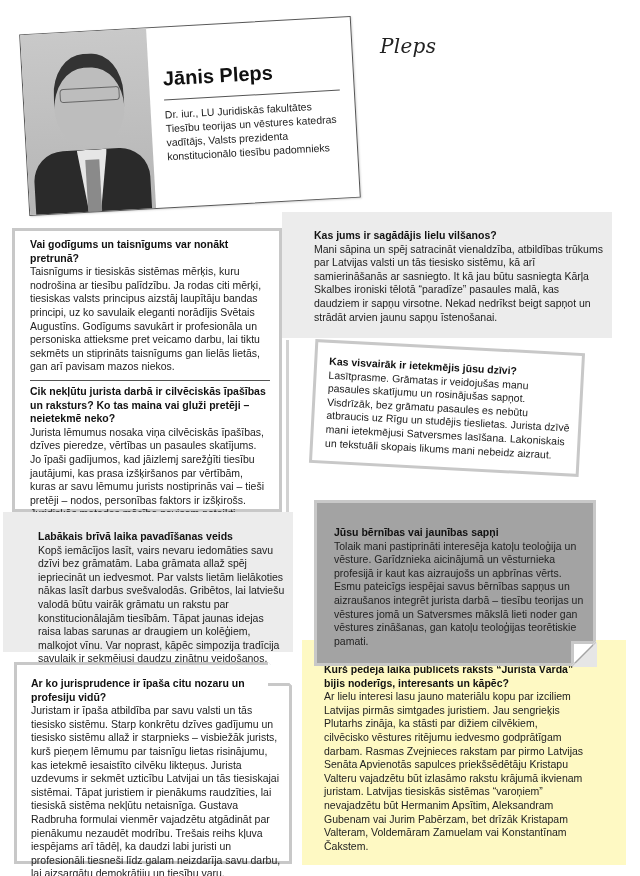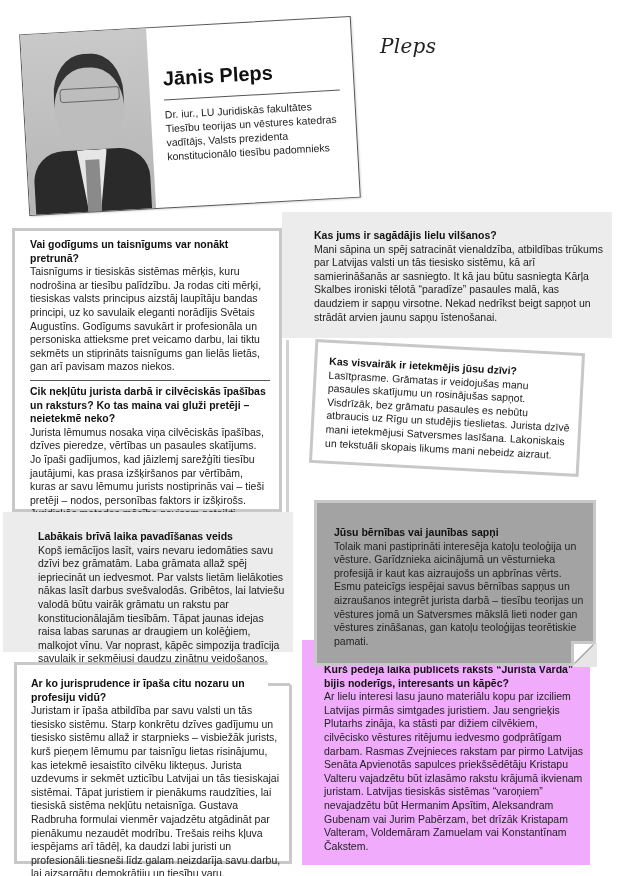--- a/index.html
+++ b/index.html
@@ -115,21 +115,21 @@
     position: absolute; right: -4px; top: -4px; width: 26px; height: 26px; background: #ffffff;
     clip-path: polygon(0 0, 100% 0, 100% 100%);
   }
   .fold-tr {
     position: absolute; right: -3px; top: -3px; width: 24px; height: 24px;
     border-right: 3px solid #c8c8c8; border-bottom: 3px solid #c8c8c8; box-sizing: border-box;
     background: #fff; clip-path: polygon(0 0, 100% 100%, 0 100%, 0 0);
   }
 
   
-  .gray-right-bottom { left: 302px; top: 640px; width: 288px; height: 225px; background: #f0abfc; }
+  .gray-right-bottom { left: 302px; top: 640px; width: 324px; height: 225px; background: #fef9c3; }
   .gray-right-bottom .inner { position: absolute; left: 22px; top: 23px; width: 260px; }
 
   
   .vline { left: 286px; top: 340px; width: 3px; height: 310px; background: #d2d2d2; }
 </style>
 </head>
 <body>
 
 <div class="abs card">
   <div class="photo">

